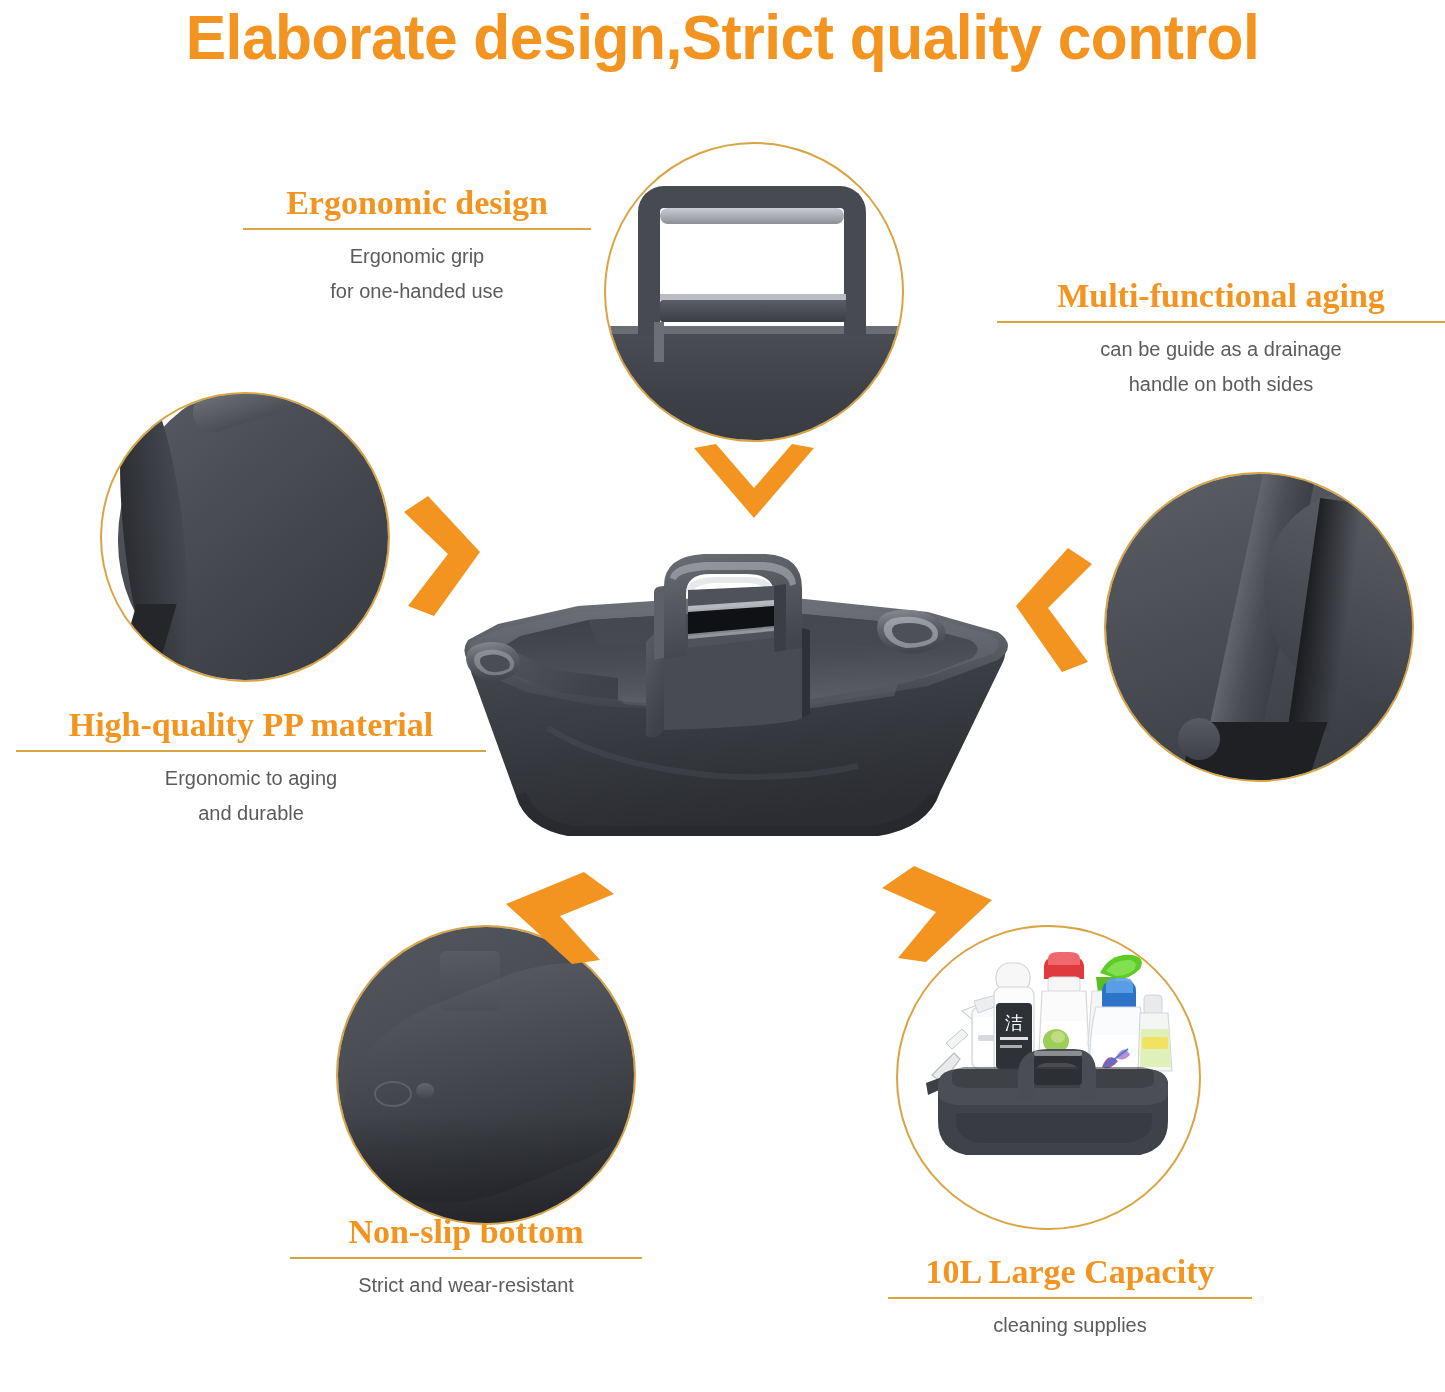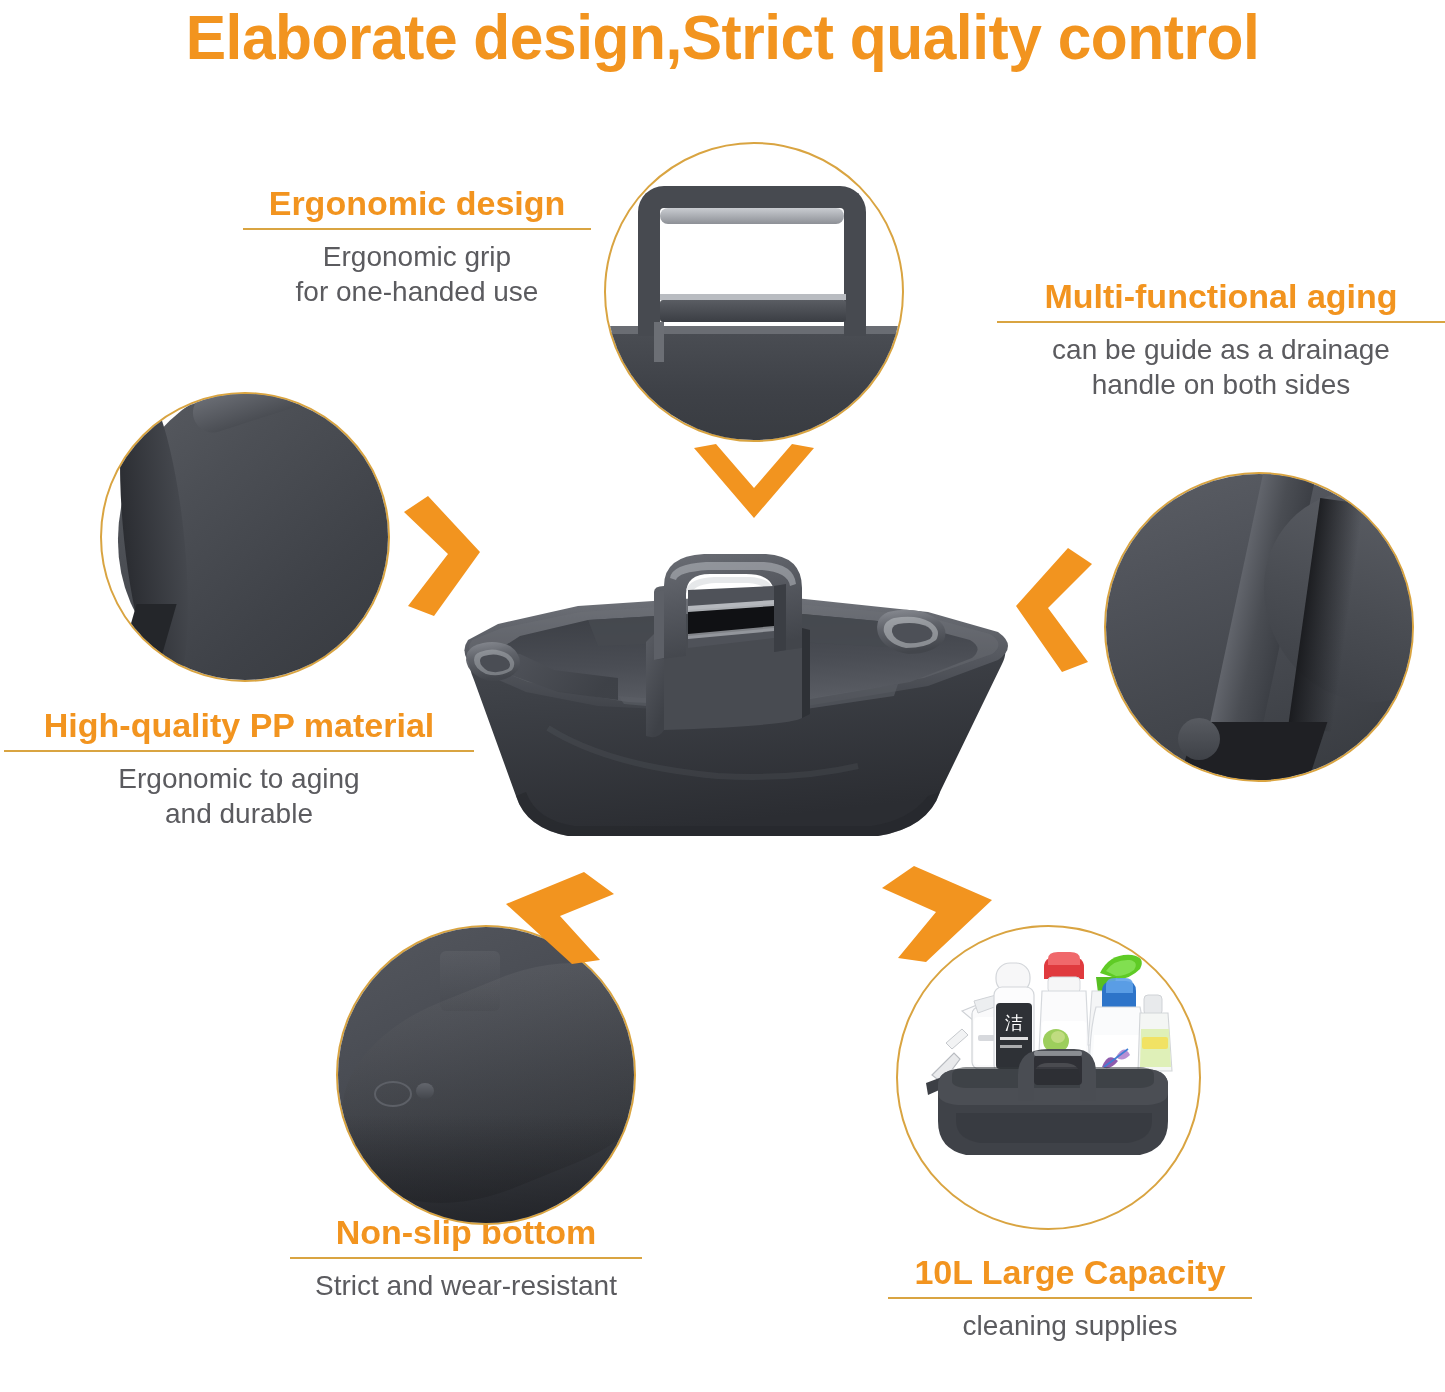--- a/index.html
+++ b/index.html
@@ -35,40 +35,41 @@
   }
 
   
   .callout { position: absolute; }
   .callout .head {
     font-weight: bold;
     color: #F2941F;
     font-size: 34px;
     line-height: 40px;
     white-space: nowrap;
+    font-family: Liberation Serif, serif;
   }
   .callout .rule {
     height: 2px;
     background: #D9A441;
     margin-top: 5px;
     margin-bottom: 9px;
   }
   .callout .body {
     color: #5B5B5F;
-    font-size: 28px;
+    font-size: 20px;
     line-height: 35px;
     font-weight: normal;
   }
   .callout.center  { text-align: center; }
   .callout.center .body { text-align: center; }
 
   
   #callout-ergonomic      { left: 243px;  top: 183px;  width: 348px; }
   #callout-multifunction  { left: 997px;  top: 276px;  width: 448px; }
-  #callout-pp             { left: 4px;    top: 705px;  width: 470px; }
+  #callout-pp             { left: 16px;    top: 705px;  width: 470px; }
   #callout-nonslip        { left: 290px;  top: 1212px; width: 352px; }
   #callout-capacity       { left: 888px;  top: 1252px; width: 364px; }
 
   
   .chev { position: absolute; }
   .chev svg { display: block; overflow: visible; }
 
   
   .circle {
     position: absolute;

